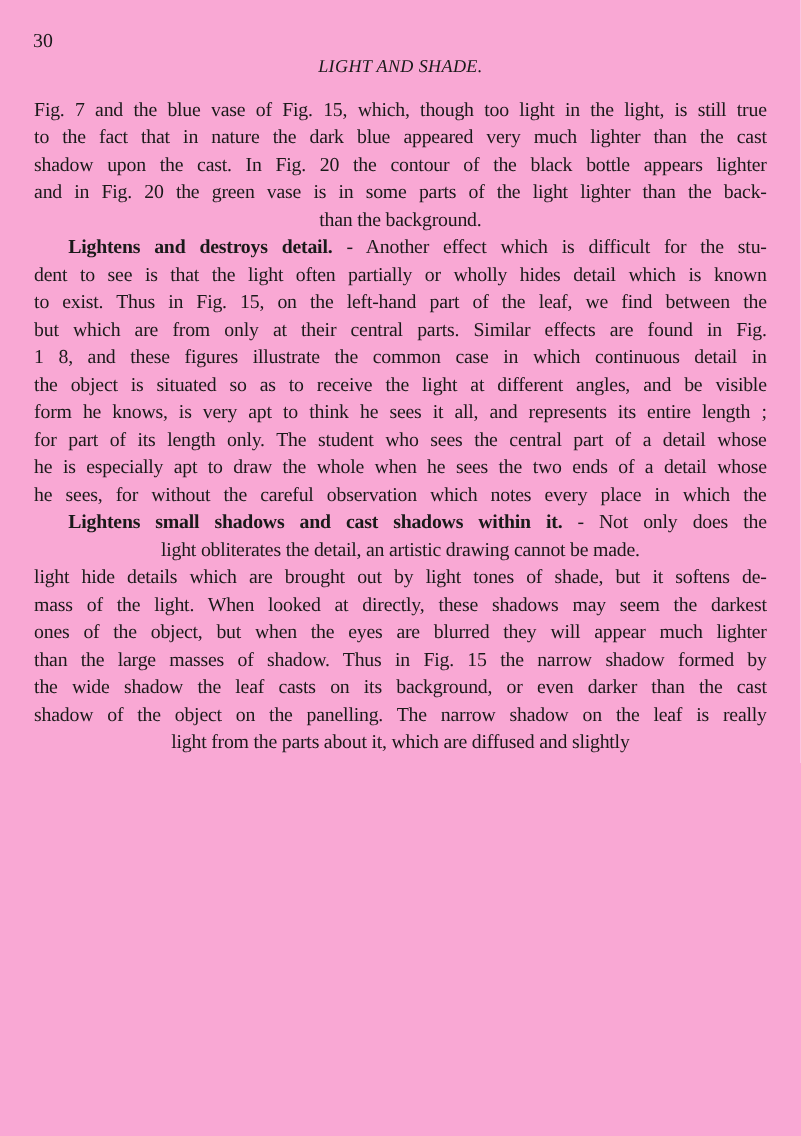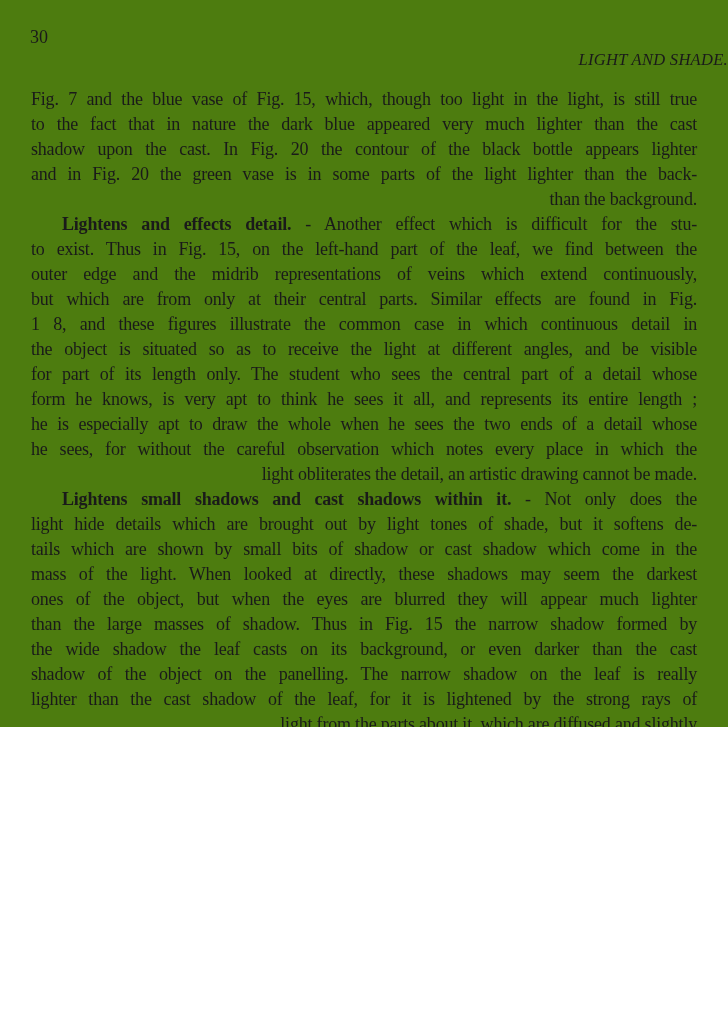--- a/index.html
+++ b/index.html
@@ -3,39 +3,39 @@
 <meta charset="utf-8">
 <style>
   html, body {
     margin: 0;
     padding: 0;
     background: #ffffff;
   }
   .page {
     position: relative;
     width: 728px;
-    height: 727px;
-    background: #4d7c0f;
+    height: 1033px;
+    background: #f9a8d4;
     font-family: "Liberation Serif", serif;
     color: #1a1a1a;
     overflow: hidden;
   }
   .page-number {
     position: absolute;
     top: 26px;
     left: 30px;
     font-size: 18px;
     line-height: 22px;
   }
   .running-header {
     position: absolute;
     top: 50px;
     left: 0;
     width: 100%;
-    text-align: right;
+    text-align: center;
     font-style: italic;
     font-size: 16.5px;
     line-height: 20px;
     letter-spacing: 0.3px;
   }
   .body-text {
     position: absolute;
     top: 87px;
     left: 31px;
     width: 666px;
@@ -44,56 +44,54 @@
     height: 25px;
     line-height: 25px;
     font-size: 18px;
     letter-spacing: -0.2px;
   }
   .line.justify {
     text-align: justify;
     text-align-last: justify;
   }
   .line.left {
-    text-align: right;
+    text-align: center;
   }
   .line.indent {
     text-indent: 31px;
   }
   .bold {
     font-weight: bold;
   }
 </style>
 </head>
 <body>
 
 <div class="page">
   <div class="page-number">30</div>
   <div class="running-header">LIGHT AND SHADE.</div>
   <div class="body-text">
       <div class="line justify"><span>Fig. 7 and the blue vase of Fig. 15, which, though too light in the light, is still true</span></div>
       <div class="line justify"><span>to the fact that in nature the dark blue appeared very much lighter than the cast</span></div>
       <div class="line justify"><span>shadow upon the cast. In Fig. 20 the contour of the black bottle appears lighter</span></div>
       <div class="line justify"><span>and in Fig. 20 the green vase is in some parts of the light lighter than the back-</span></div>
       <div class="line left"><span>than the background.</span></div>
-      <div class="line justify indent"><span class="bold">Lightens and effects detail.</span><span> - Another effect which is difficult for the stu-</span></div>
+      <div class="line justify indent"><span class="bold">Lightens and destroys detail.</span><span> - Another effect which is difficult for the stu-</span></div>
+      <div class="line justify"><span>dent to see is that the light often partially or wholly hides detail which is known</span></div>
       <div class="line justify"><span>to exist. Thus in Fig. 15, on the left-hand part of the leaf, we find between the</span></div>
-      <div class="line justify"><span>outer edge and the midrib representations of veins which extend continuously,</span></div>
       <div class="line justify"><span>but which are from only at their central parts. Similar effects are found in Fig.</span></div>
       <div class="line justify"><span>1 8, and these figures illustrate the common case in which continuous detail in</span></div>
       <div class="line justify"><span>the object is situated so as to receive the light at different angles, and be visible</span></div>
+      <div class="line justify"><span>form he knows, is very apt to think he sees it all, and represents its entire length ;</span></div>
       <div class="line justify"><span>for part of its length only. The student who sees the central part of a detail whose</span></div>
-      <div class="line justify"><span>form he knows, is very apt to think he sees it all, and represents its entire length ;</span></div>
       <div class="line justify"><span>he is especially apt to draw the whole when he sees the two ends of a detail whose</span></div>
       <div class="line justify"><span>he sees, for without the careful observation which notes every place in which the</span></div>
+      <div class="line justify indent"><span class="bold">Lightens small shadows and cast shadows within it.</span><span> - Not only does the</span></div>
       <div class="line left"><span>light obliterates the detail, an artistic drawing cannot be made.</span></div>
-      <div class="line justify indent"><span class="bold">Lightens small shadows and cast shadows within it.</span><span> - Not only does the</span></div>
       <div class="line justify"><span>light hide details which are brought out by light tones of shade, but it softens de-</span></div>
-      <div class="line justify"><span>tails which are shown by small bits of shadow or cast shadow which come in the</span></div>
       <div class="line justify"><span>mass of the light. When looked at directly, these shadows may seem the darkest</span></div>
       <div class="line justify"><span>ones of the object, but when the eyes are blurred they will appear much lighter</span></div>
       <div class="line justify"><span>than the large masses of shadow. Thus in Fig. 15 the narrow shadow formed by</span></div>
       <div class="line justify"><span>the wide shadow the leaf casts on its background, or even darker than the cast</span></div>
       <div class="line justify"><span>shadow of the object on the panelling. The narrow shadow on the leaf is really</span></div>
-      <div class="line justify"><span>lighter than the cast shadow of the leaf, for it is lightened by the strong rays of</span></div>
       <div class="line left"><span>light from the parts about it, which are diffused and slightly</span></div>
     </div>
 </div>
 
 </body></html>

